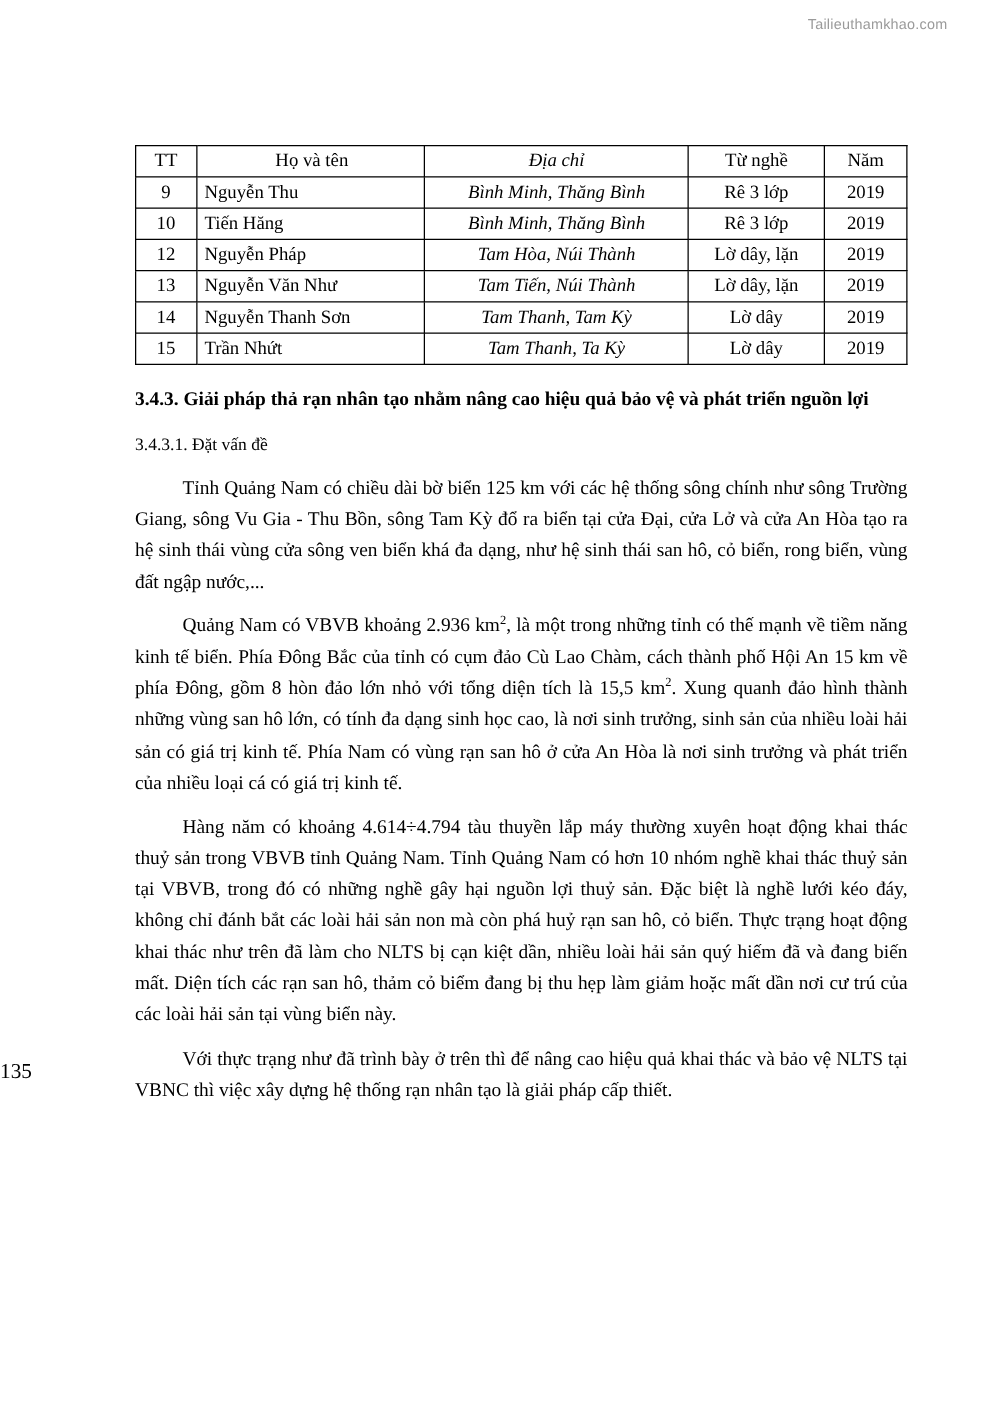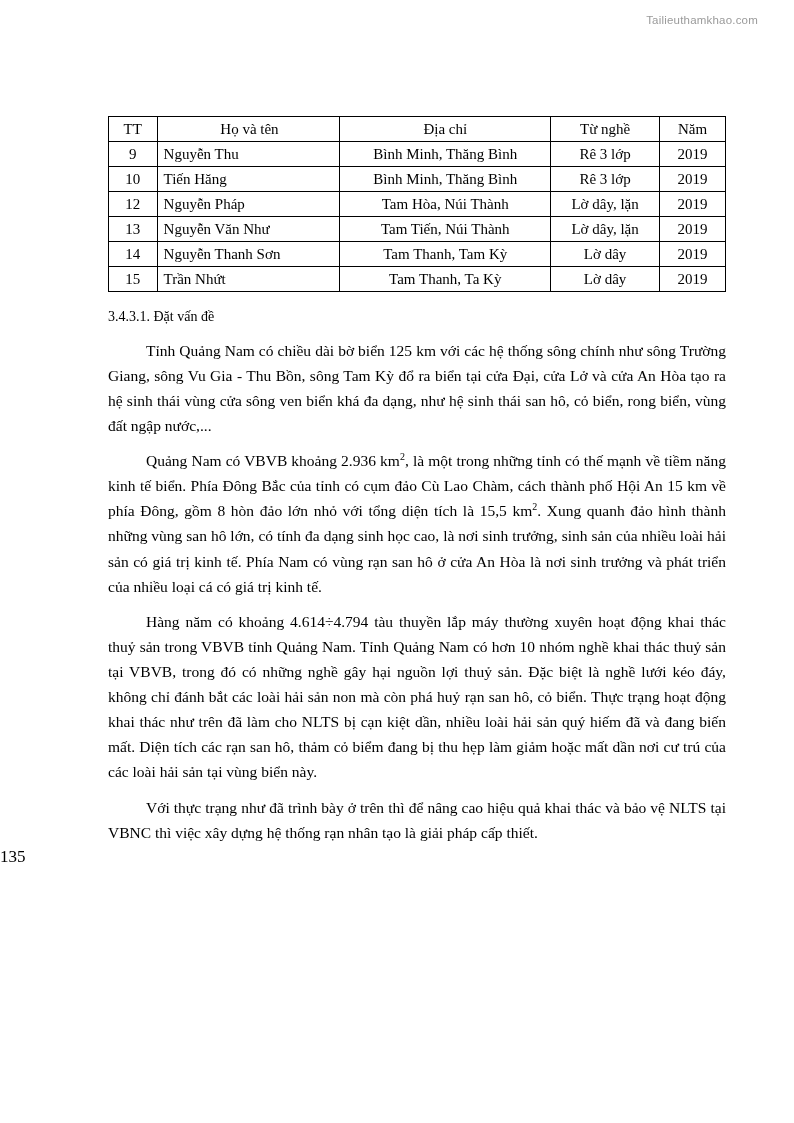--- a/index.html
+++ b/index.html
@@ -49,21 +49,21 @@
     padding: 2px 4px;
     font-weight: normal;
     height: 20px;
     vertical-align: middle;
   }
   table.people th {
     text-align: center;
   }
   .col-tt { width: 42px; text-align: center; }
   .col-name { width: 186px; text-align: left; padding-left: 6px !important; }
-  .col-addr { width: 220px; text-align: center; }
+  .col-addr { width: 220px; text-align: center; font-style: italic; }
   .col-job { width: 108px; text-align: center; }
   .col-year { width: 60px; text-align: center; }
 
   h3.heading {
     font-size: 15.5px;
     font-weight: bold;
     margin: 16px 0 0 0;
     line-height: 1.55;
     text-align: justify;
   }
@@ -149,20 +149,21 @@
         <tr>
           <td class="col-tt">15</td>
           <td class="col-name">Trần Nhứt</td>
           <td class="col-addr">Tam Thanh, Ta Kỳ</td>
           <td class="col-job">Lờ dây</td>
           <td class="col-year">2019</td>
         </tr>
       </tbody>
     </table>
 
+    <h3 class="heading">3.4.3. Giải pháp thả rạn nhân tạo nhằm nâng cao hiệu quả bảo vệ và phát triển nguồn lợi</h3>
 
     <h4 class="subheading">3.4.3.1.  Đặt vấn đề</h4>
 
     <p class="body">Tỉnh Quảng Nam có chiều dài bờ biển 125 km với các hệ thống sông chính như sông Trường Giang, sông Vu Gia  - Thu Bồn, sông Tam Kỳ đổ ra biển tại cửa Đại, cửa Lở và cửa An Hòa tạo ra hệ sinh thái vùng cửa sông ven biển khá đa dạng, như hệ sinh thái san hô, cỏ biển, rong biển, vùng đất ngập nước,...</p>
 
     <p class="body"><span>Quảng Nam có VBVB khoảng 2.936 km</span><sup>2</sup><span>, là một trong những tỉnh có thế mạnh về tiềm năng kinh tế biển. Phía Đông Bắc của tỉnh có cụm đảo Cù Lao Chàm, cách thành phố Hội An 15 km về phía Đông, gồm 8 hòn đảo lớn nhỏ với tổng diện tích là 15,5 km</span><sup>2</sup><span>. Xung quanh đảo hình thành những vùng san hô lớn, có tính đa dạng sinh học cao, là nơi sinh trưởng, sinh sản của nhiều loài hải sản có giá trị kinh tế. Phía Nam có vùng rạn san hô ở cửa An Hòa là nơi sinh trưởng và phát triển của nhiều loại cá có giá trị kinh tế.</span></p>
 
     <p class="body">Hàng năm có khoảng 4.614÷4.794 tàu thuyền lắp máy thường xuyên hoạt động khai thác thuỷ sản trong VBVB tỉnh Quảng Nam. Tỉnh Quảng Nam có hơn 10 nhóm nghề khai thác thuỷ sản tại VBVB, trong đó có những nghề gây hại nguồn lợi thuỷ sản. Đặc biệt là nghề lưới kéo đáy, không chỉ đánh bắt các loài hải sản non mà còn phá huỷ rạn san hô, cỏ biển. Thực trạng hoạt động khai thác như trên đã làm cho NLTS bị cạn kiệt dần, nhiều loài hải sản quý hiếm đã và đang biến mất. Diện tích các rạn san hô, thảm cỏ biểm đang bị thu hẹp làm giảm hoặc mất dần nơi cư trú của các loài hải sản tại vùng biển này.</p>
 
     <p class="body">Với thực trạng như đã trình bày ở trên thì để nâng cao hiệu quả khai thác và bảo vệ NLTS tại VBNC thì việc xây dựng hệ thống rạn nhân tạo là giải pháp cấp thiết.</p>

